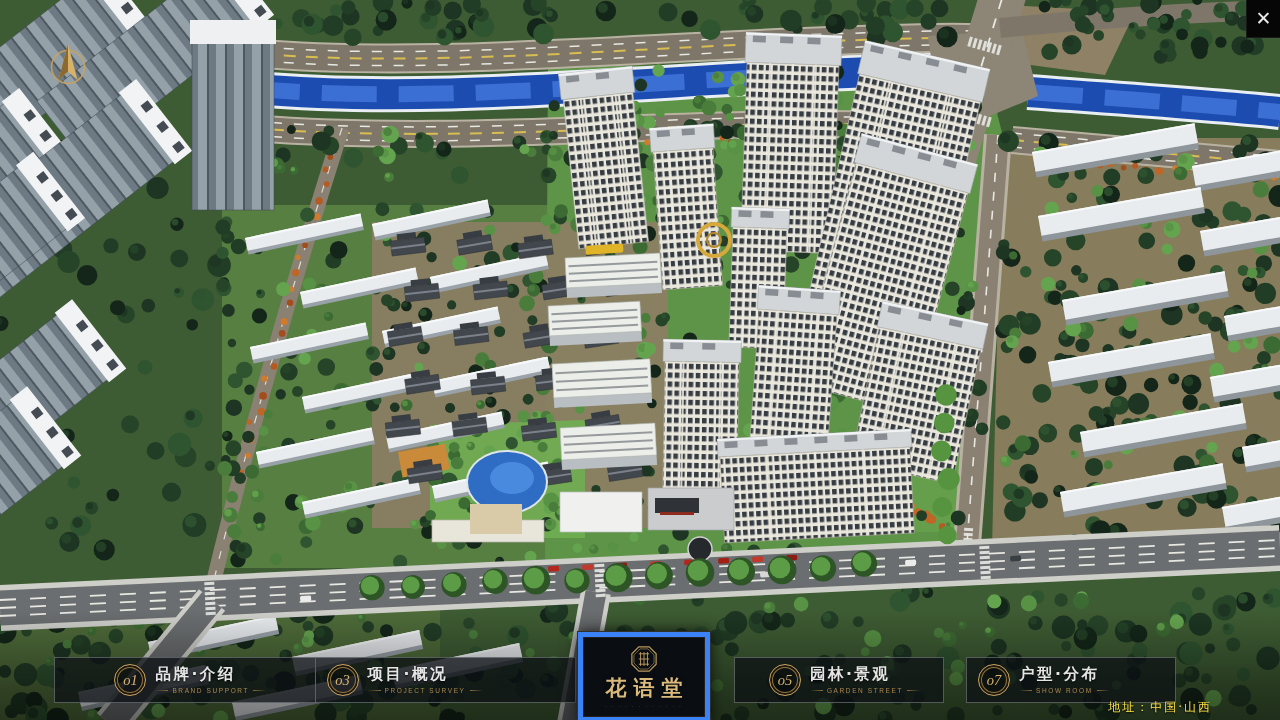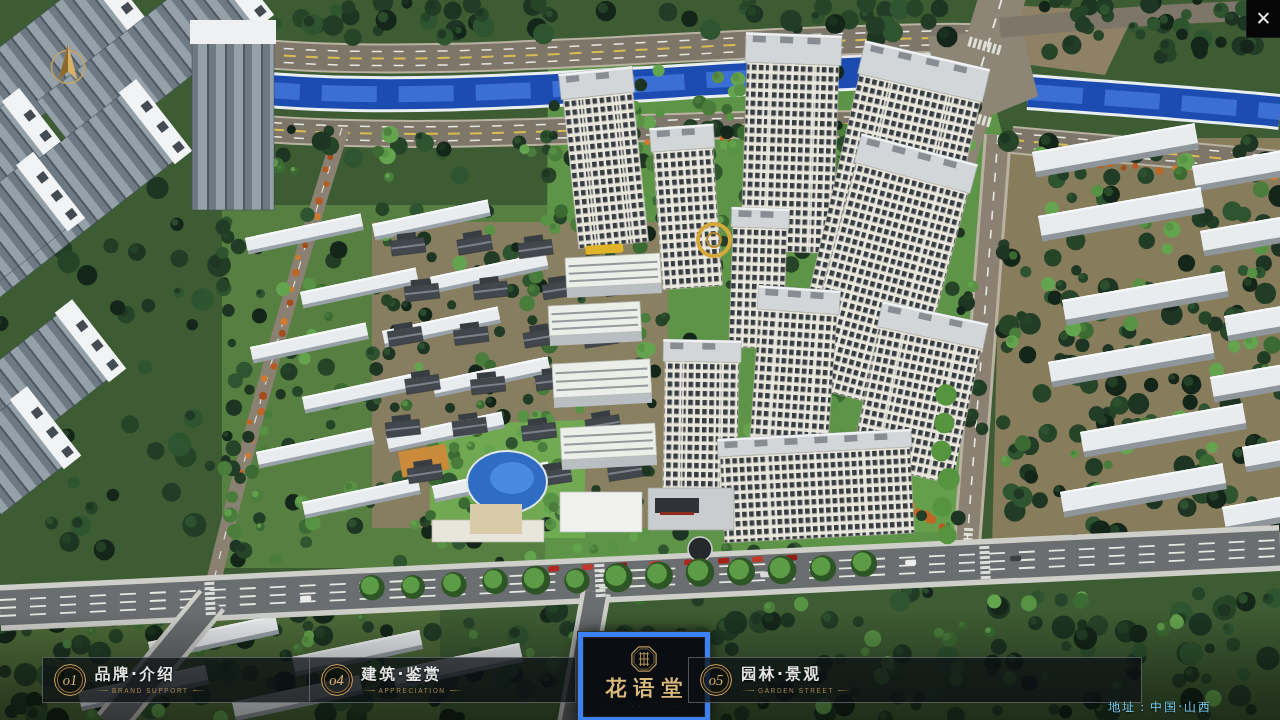--- a/index.html
+++ b/index.html
@@ -10,45 +10,45 @@
          background:linear-gradient(180deg,rgba(0,0,0,0) 0%,rgba(0,0,0,.38) 70%,rgba(0,0,0,.5) 100%);}
   
   .compass{position:absolute;left:46px;top:38px;width:44px;height:54px;}
   
   .close-btn{position:absolute;right:0;top:0;width:33px;height:37px;background:#060606;
          color:#e9e9e9;display:flex;align-items:center;justify-content:center;
          font-size:19px;line-height:1;cursor:pointer;border-left:1px solid #1a1a1a;border-bottom:1px solid #1a1a1a;}
   
   .menu-group{position:absolute;display:flex;height:46px;top:657px;}
   .menu-group.left{left:42px;width:534px;}
-  .menu-group.right{left:688px;width:454px;gap:23px;}
+  .menu-group.right{left:722px;width:454px;gap:23px;}
   .menu-item{flex:1;display:flex;align-items:center;gap:9px;padding-left:11px;min-width:0;
          background:rgba(12,16,20,.74);border:1px solid rgba(190,195,200,.38);margin-left:-1px;cursor:pointer;}
-  .menu-item:first-child{margin-left:0;}
+  .menu-item:first-child{margin-left:12px;justify-content:center;}
   .badge{width:30px;height:30px;border-radius:50%;flex:none;display:flex;align-items:center;justify-content:center;
          border:1.5px solid #c9a35f;box-shadow:inset 0 0 0 2px rgba(5,8,10,.85),inset 0 0 0 3px #96743c;
          background:rgba(0,0,0,.28);}
   .badge span{font-family:"Liberation Serif",serif;font-style:italic;font-size:14.5px;color:#d8b272;}
   .mi-text{display:flex;flex-direction:column;min-width:0;}
   .mi-cn{font-weight:bold;font-size:15.5px;line-height:1.15;color:#e5e5e5;letter-spacing:2.5px;white-space:nowrap;
          font-family:"DejaVu Sans",sans-serif;text-shadow:0 1px 2px rgba(0,0,0,.8);}
   .mi-en{display:flex;align-items:center;gap:4px;margin-top:2.5px;}
   .mi-en span{font-size:6.5px;letter-spacing:1.6px;color:#ab8850;white-space:nowrap;}
   .mi-en i{display:block;height:1px;width:13px;flex:none;}
   .mi-en i.l{background:linear-gradient(90deg,rgba(138,111,62,0),#8a6f3e);}
   .mi-en i.r{background:linear-gradient(90deg,#8a6f3e,rgba(138,111,62,0));}
   
   .logo-box{position:absolute;left:578px;top:632px;width:122px;height:80px;background:#0a0e12;
          border:5px solid #3b82f6;box-shadow:0 0 0 1px #33302a,0 0 14px rgba(0,0,0,.8),inset 0 0 0 1px #23201a;
          display:flex;flex-direction:column;align-items:center;justify-content:center;cursor:pointer;}
   .logo-title{font-family:"Liberation Serif",serif;font-weight:bold;font-size:21px;color:#d9b97c;
          letter-spacing:7px;margin:2px 0 0 7px;text-shadow:0 0 4px rgba(0,0,0,.6);}
   .logo-sub{font-size:4.5px;color:#8d7747;letter-spacing:2px;margin-top:2px;}
   
-  .address{position:absolute;right:68px;bottom:4px;font-size:12px;color:#7dd3fc;letter-spacing:2px;
+  .address{position:absolute;right:68px;bottom:4px;font-size:12px;color:#fde047;letter-spacing:2px;
          font-family:"DejaVu Sans",sans-serif;text-shadow:0 1px 2px rgba(0,0,0,.9);}
 </style>
 </head>
 <body>
 
 <div class="stage">
 
   <svg id="scene" viewBox="0 0 1280 720">
     <defs>
       <pattern id="win" width="7" height="9" patternUnits="userSpaceOnUse">
@@ -2501,27 +2501,27 @@
         <div class="mi-cn">品牌·介绍</div>
         <div class="mi-en">
             <i class="l"></i>
             <span>BRAND SUPPORT</span>
             <i class="r"></i>
           </div>
       </div>
     </div>
     <div class="menu-item">
       <div class="badge">
-          <span>o4</span>
+          <span>o3</span>
         </div>
       <div class="mi-text">
-        <div class="mi-cn">建筑·鉴赏</div>
+        <div class="mi-cn">项目·概况</div>
         <div class="mi-en">
             <i class="l"></i>
-            <span>APPRECIATION</span>
+            <span>PROJECT SURVEY</span>
             <i class="r"></i>
           </div>
       </div>
     </div>
   </div>
 
   <div class="logo-box">
     <svg width="26" height="26" viewBox="0 0 30 30">
       <polygon points="9,1 21,1 29,9 29,21 21,29 9,29 1,21 1,9" fill="none" stroke="#b9985c" stroke-width="1.4"></polygon>
       <polygon points="10.4,3.4 19.6,3.4 26.6,10.4 26.6,19.6 19.6,26.6 10.4,26.6 3.4,19.6 3.4,10.4" fill="none" stroke="#b9985c" stroke-width=".7"></polygon>
@@ -2545,16 +2545,29 @@
         </div>
       <div class="mi-text">
         <div class="mi-cn">园林·景观</div>
         <div class="mi-en">
             <i class="l"></i>
             <span>GARDEN STREET</span>
             <i class="r"></i>
           </div>
       </div>
     </div>
+    <div class="menu-item">
+      <div class="badge">
+          <span>o7</span>
+        </div>
+      <div class="mi-text">
+        <div class="mi-cn">户型·分布</div>
+        <div class="mi-en">
+            <i class="l"></i>
+            <span>SHOW ROOM</span>
+            <i class="r"></i>
+          </div>
+      </div>
+    </div>
   </div>
 
   <div class="address">地址：中国·山西</div>
 </div>
 
 </body></html>

